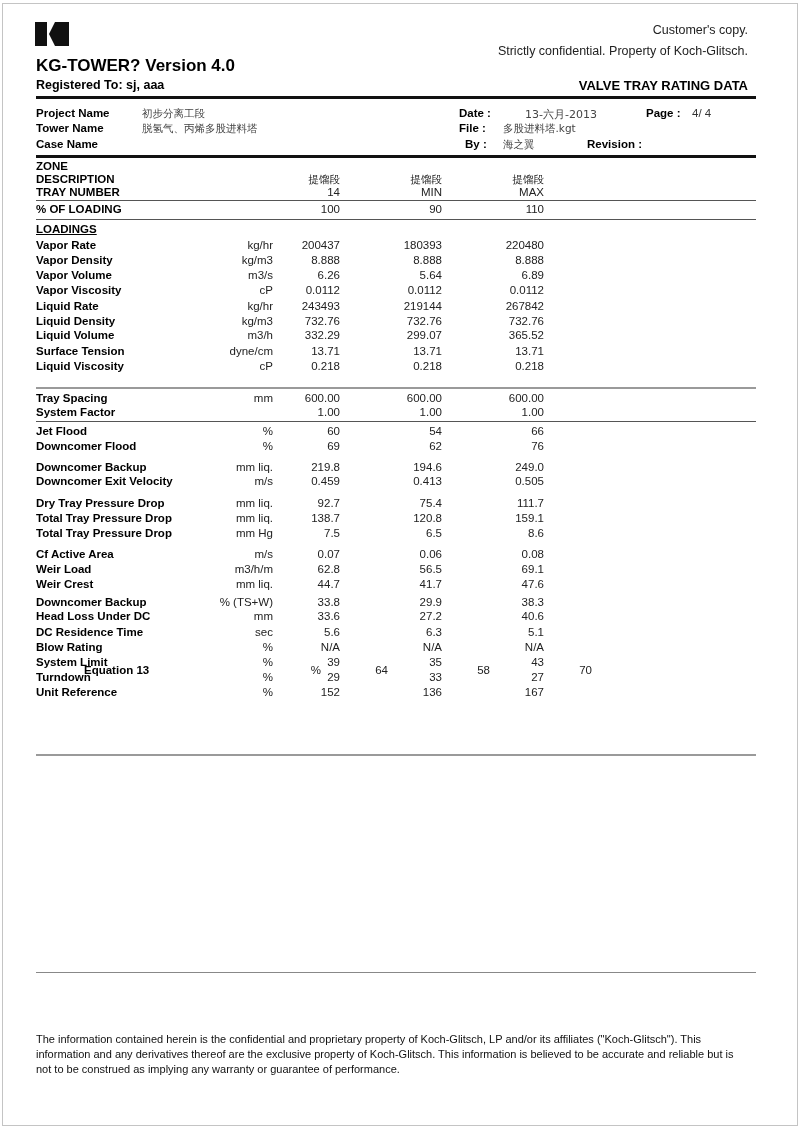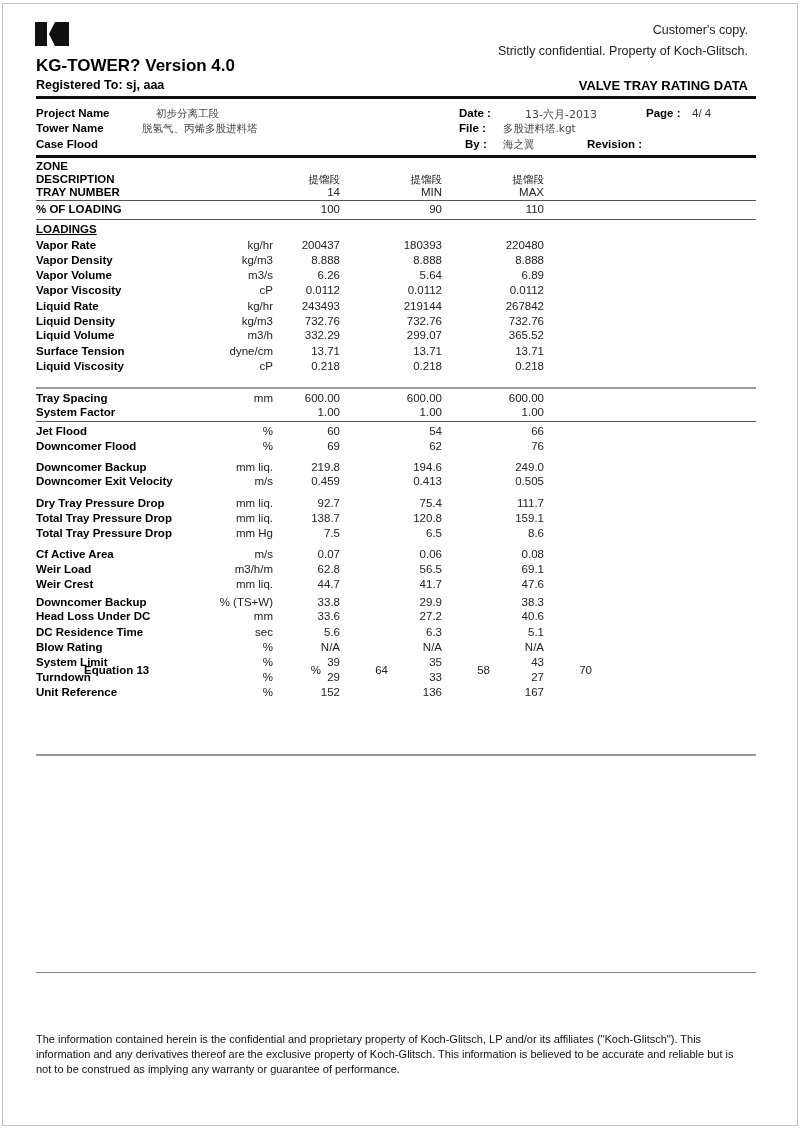--- a/index.html
+++ b/index.html
@@ -47,24 +47,24 @@
   </svg>
 </div>
 <div class="abs version">KG-TOWER? Version 4.0</div>
 <div class="abs registered">Registered To: sj, aaa</div>
 <div class="abs copy1">Customer's copy.</div>
 <div class="abs copy2">Strictly confidential. Property of Koch-Glitsch.</div>
 <div class="abs report-title">VALVE TRAY RATING DATA</div>
 <div class="hr-thick" style="top:96px;"></div>
 
 <div class="abs meta-label" style="left:36px; top:107px;">Project Name</div>
-<div class="abs cn" style="left:156px; top:107px;">初步分离工段</div>
+<div class="abs cn" style="left:142px; top:107px;">初步分离工段</div>
 <div class="abs meta-label" style="left:36px; top:122px;">Tower Name</div>
 <div class="abs cn" style="left:142px; top:122px;">脱氢气、丙烯多股进料塔</div>
-<div class="abs meta-label" style="left:36px; top:138px;">Case Flood</div>
+<div class="abs meta-label" style="left:36px; top:138px;">Case Name</div>
 <div class="abs meta-val" style="left:142px; top:138px;"></div>
 
 <div class="abs meta-label" style="left:459px; top:107px;">Date :</div>
 <div class="abs cn" style="left:525px; top:107px; font-size:11px;">13-六月-2013</div>
 <div class="abs meta-label" style="left:646px; top:107px;">Page :</div>
 <div class="abs meta-val" style="left:692px; top:107px;">4/ 4</div>
 <div class="abs meta-label" style="left:459px; top:122px;">File :</div>
 <div class="abs cn" style="left:503px; top:122px;">多股进料塔.kgt</div>
 <div class="abs meta-label" style="left:459px; top:138px;margin-left:6px;">By :</div>
 <div class="abs cn" style="left:503px; top:138px;">海之翼</div>

